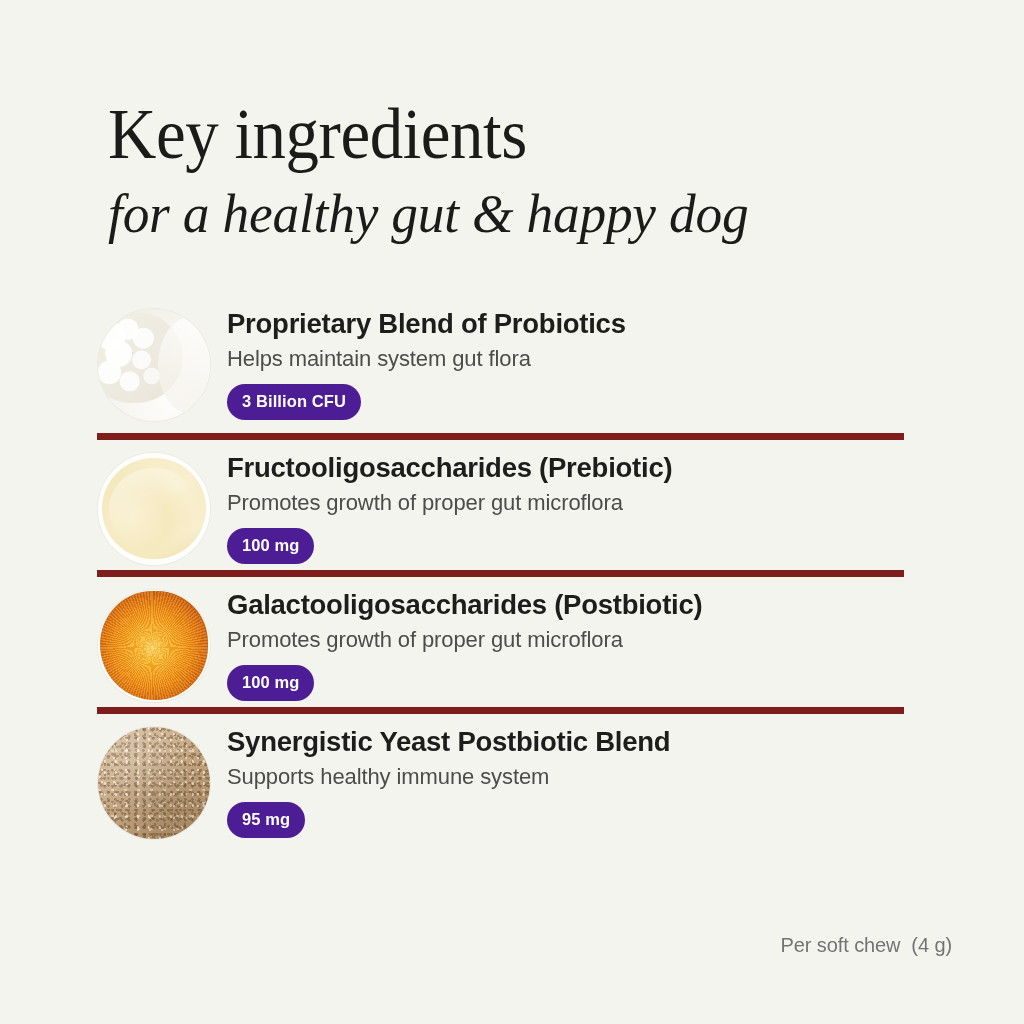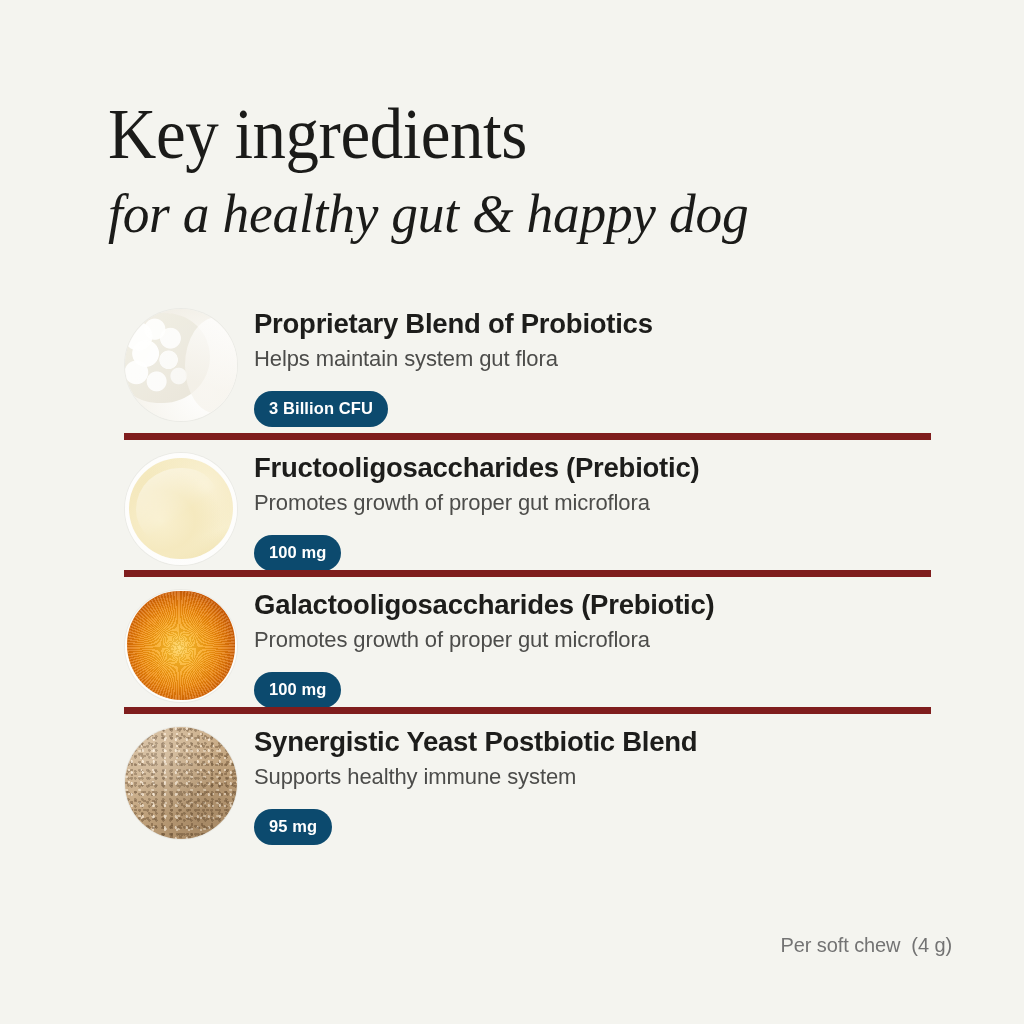--- a/index.html
+++ b/index.html
@@ -52,21 +52,21 @@
     margin-top: 12px;
     letter-spacing: -0.2px;
     transform: scaleX(0.97);
     transform-origin: left center;
     white-space: nowrap;
   }
 
   
   .ingredients {
     position: absolute;
-    left: 124px;
+    left: 97px;
     top: 296px;
     width: 807px;
   }
 
   .row {
     position: relative;
     display: flex;
     align-items: flex-start;
     height: 137px;
   }
@@ -229,22 +229,22 @@
     line-height: 28px;
     font-weight: 400;
     color: #4c4c4a;
     margin-top: 5px;
     letter-spacing: -0.1px;
     white-space: nowrap;
   }
 
   .badge {
     display: inline-block;
-    margin-top: 18px;
-    background: #0c4a6e;
+    margin-top: 11px;
+    background: #4c1d95;
     color: #ffffff;
     font-size: 16.5px;
     font-weight: 700;
     line-height: 1;
     padding: 9px 15px 10px 15px;
     border-radius: 999px;
     letter-spacing: 0.1px;
     white-space: nowrap;
   }
 
@@ -293,21 +293,21 @@
         <div class="ing-desc">Promotes growth of proper gut microflora</div>
         <div class="badge">100 mg</div>
       </div>
     </div>
 
     <div class="row">
       <div class="thumb-wrap">
         <div class="thumb thumb-gos"></div>
       </div>
       <div class="row-text">
-        <div class="ing-title">Galactooligosaccharides (Prebiotic)</div>
+        <div class="ing-title">Galactooligosaccharides (Postbiotic)</div>
         <div class="ing-desc">Promotes growth of proper gut microflora</div>
         <div class="badge">100 mg</div>
       </div>
     </div>
 
     <div class="row">
       <div class="thumb-wrap">
         <div class="thumb thumb-yeast"></div>
       </div>
       <div class="row-text">

